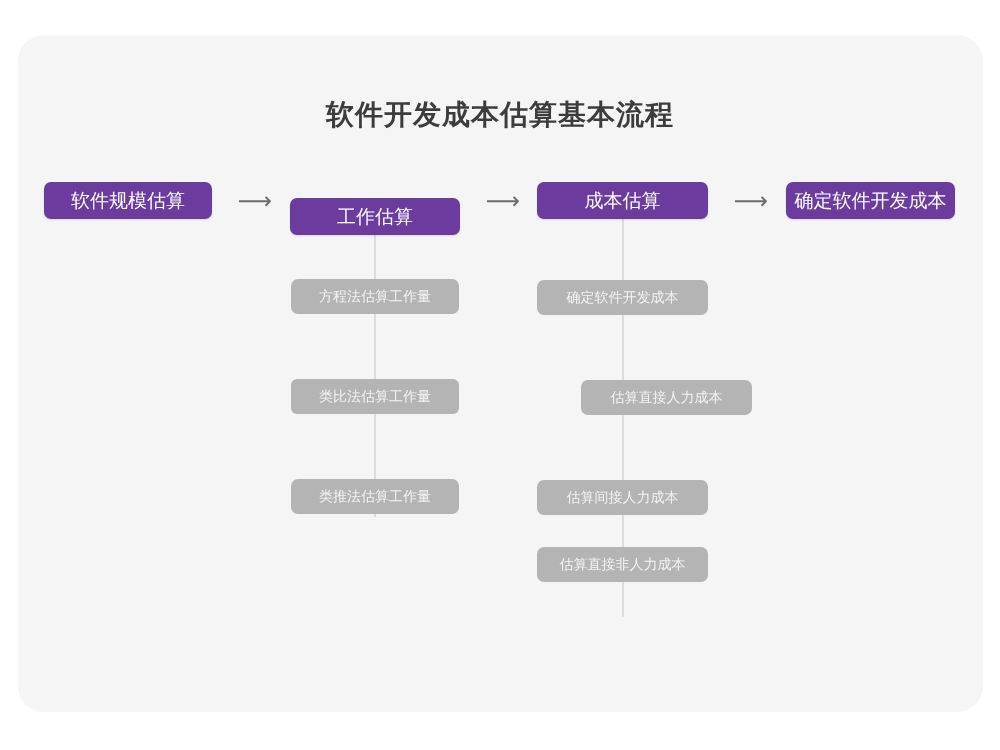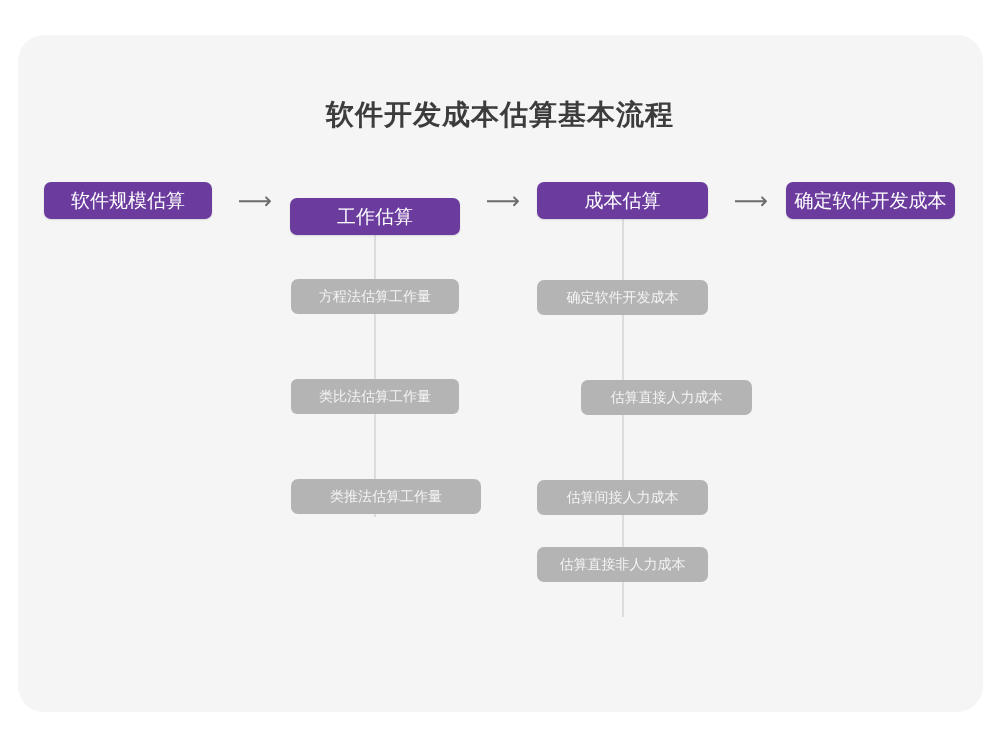--- a/index.html
+++ b/index.html
@@ -108,21 +108,21 @@
 <div class="node-main" style="left:537px; top:182px; width:171px;text-align:right;">成本估算</div>
 
 <div class="arrow" style="left:718px;">⟶</div>
 
 <div class="node-main" style="left:786px; top:182px; width:169px;">确定软件开发成本</div>
 
 <div class="node-sub" style="left:291px; top:279px; width:168px;">方程法估算工作量</div>
 
 <div class="node-sub" style="left:291px; top:379px; width:168px;border-radius:6px;">类比法估算工作量</div>
 
-<div class="node-sub" style="left:291px; top:479px; width:190px;">类推法估算工作量</div>
+<div class="node-sub" style="left:291px; top:479px; width:168px;">类推法估算工作量</div>
 
 <div class="node-sub" style="left:537px; top:280px; width:171px;">确定软件开发成本</div>
 
 <div class="node-sub" style="left:537px; top:380px; width:171px;margin-left:44px;">估算直接人力成本</div>
 
 <div class="node-sub" style="left:537px; top:480px; width:171px;text-align:center;">估算间接人力成本</div>
 
 <div class="node-sub" style="left:537px; top:547px; width:171px;">估算直接非人力成本</div>
 
 </body></html>

